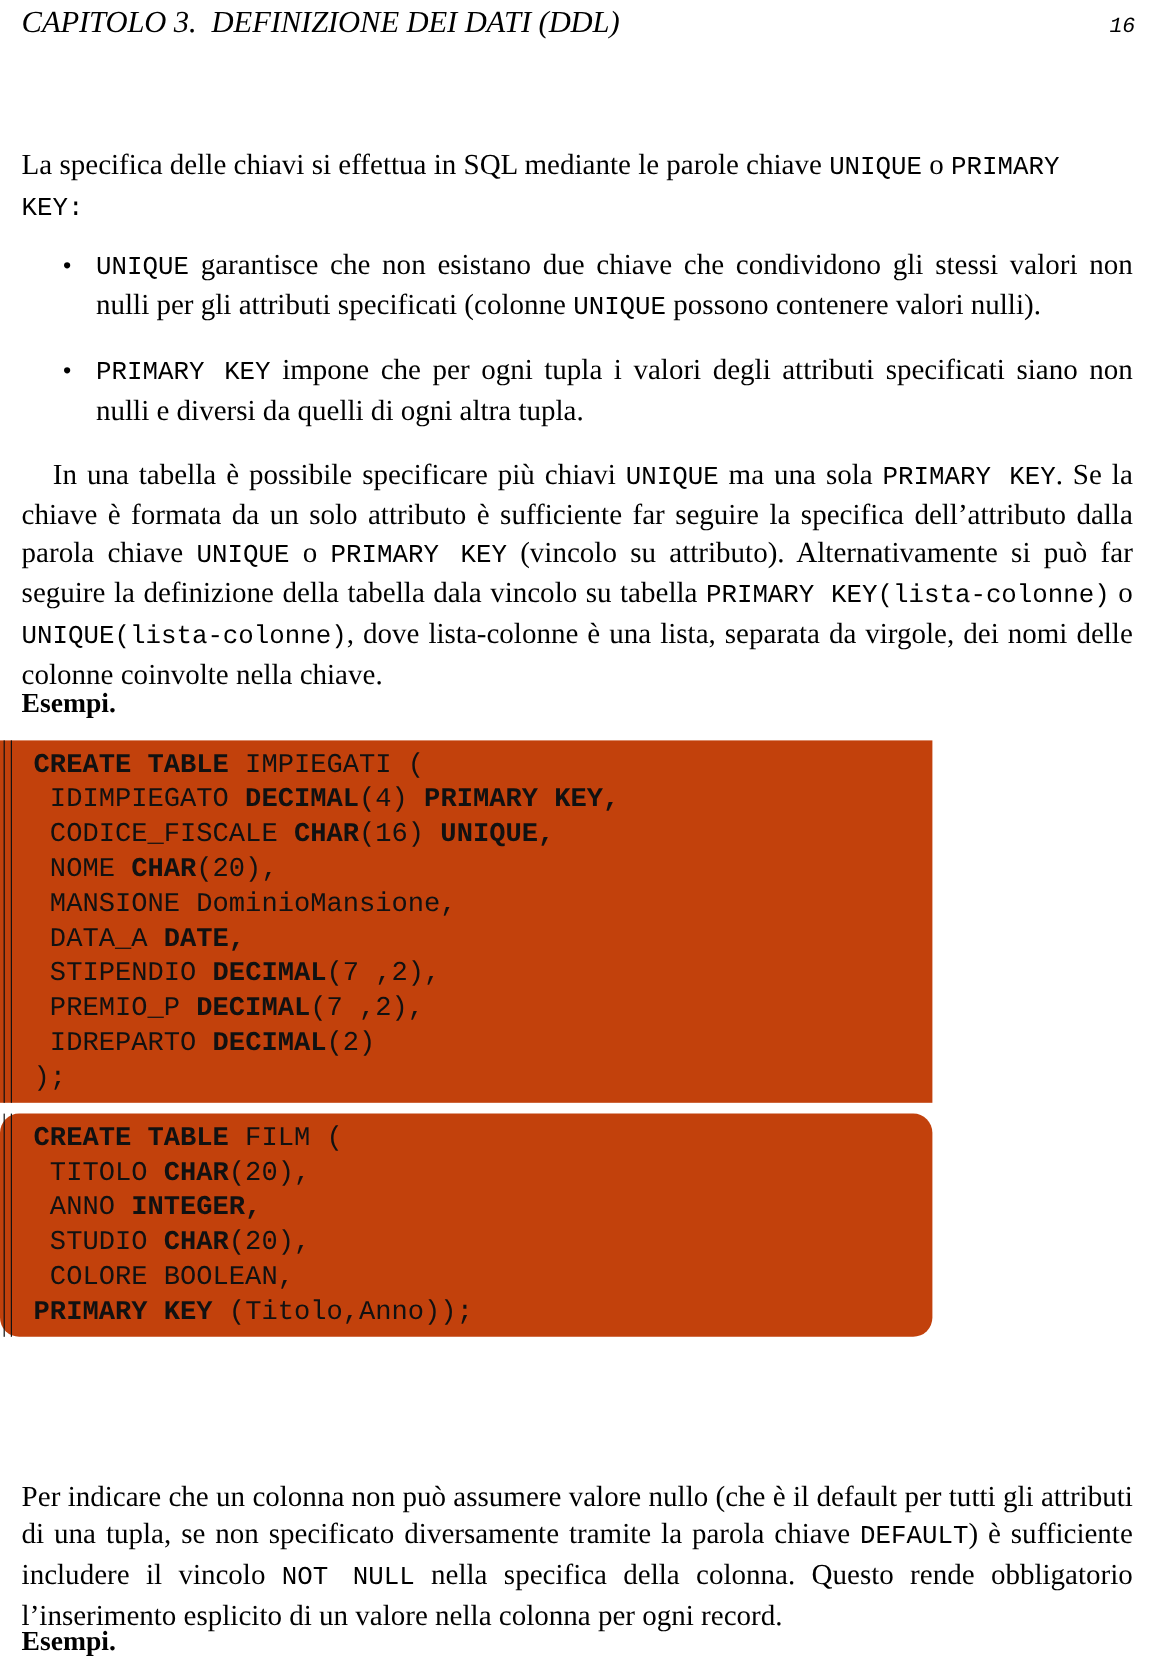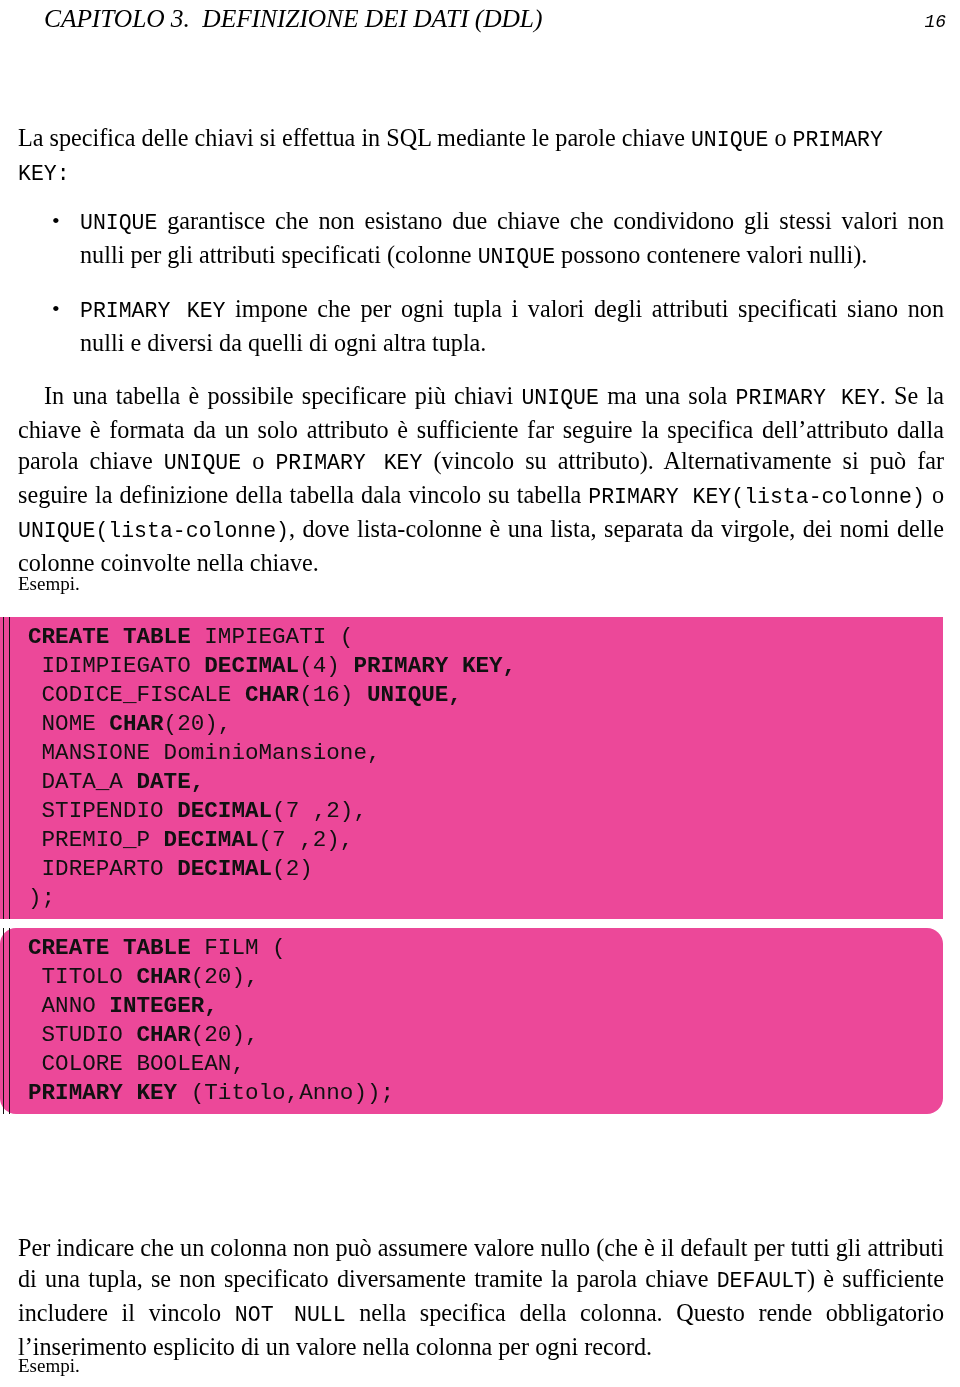--- a/index.html
+++ b/index.html
@@ -29,21 +29,20 @@
     left: 18px;
     right: 14px;
     top: 4px;
     height: 34px;
     display: flex;
     justify-content: space-between;
     align-items: baseline;
     font-style: italic;
     font-size: 25.5px;
     letter-spacing: -0.1px;
-    margin-left: 26px;
   }
   .runhead .rh-title { white-space: pre; }
   .runhead .rh-page { font-style: italic; font-size: 18px; font-family: Liberation Mono, monospace; }
 
   
   .sec-heading {
     position: absolute;
     left: 18px;
     font-weight: bold;
     font-size: 26px;
@@ -91,30 +90,30 @@
     line-height: 31px;
   }
   .bullet-item .bullet-body {
     display: block;
     margin-left: 28px;
   }
 
   .lead-bold {
     position: absolute;
     left: 18px;
-    font-weight: normal;
-    font-size: 19px;
+    font-weight: bold;
+    font-size: 23px;
   }
 
   
   .code-block {
     position: absolute;
     left: 0px;
-    width: 943px;
-    background: #ec4899;
+    width: 777px;
+    background: #c2410c;
     box-sizing: border-box;
     padding: 6px 0 6px 0;
   }
   .code-rule {
     position: absolute;
     left: 3px;
     top: 0;
     bottom: 0;
     width: 7px;
     border-left: 1.6px solid #111;

